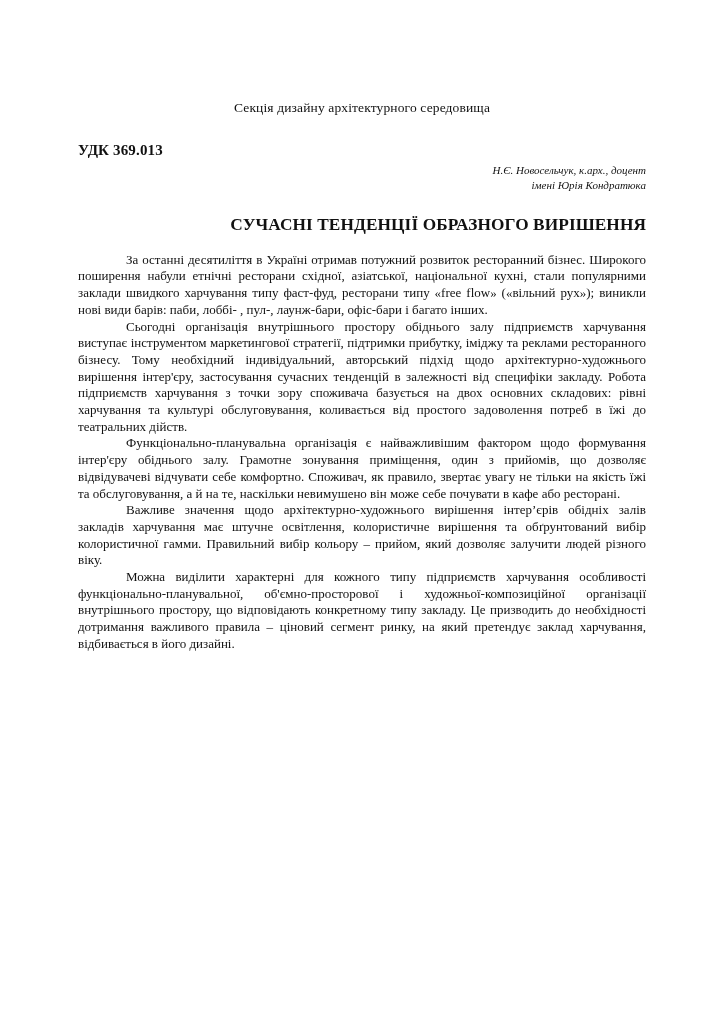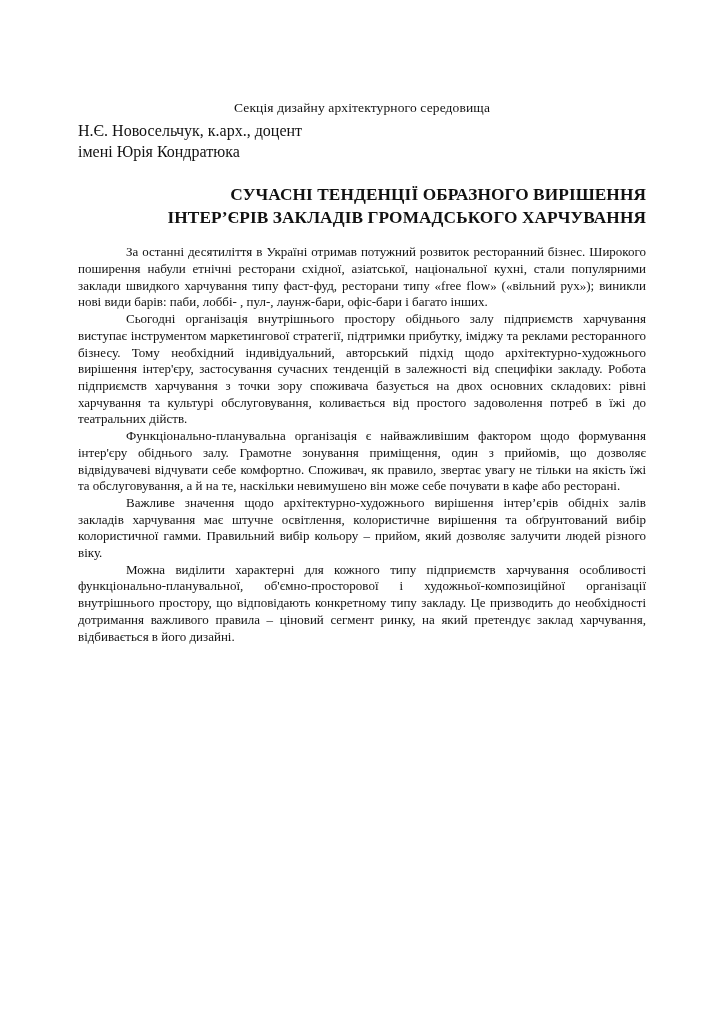--- a/index.html
+++ b/index.html
@@ -35,21 +35,23 @@
   
   .udc {
     margin-top: 26px;
     font-size: 15px;
     font-weight: bold;
     letter-spacing: 0.01em;
   }
 
   
   .author-block {
-    font-size: 16px;
+    text-align: right;
+    font-style: italic;
+    font-size: 11px;
     line-height: 1.32;
     margin-top: 4px;
   }
   .author-block div {
     white-space: nowrap;
   }
 
   
   .article-title {
     text-align: right;
@@ -76,29 +78,29 @@
     hyphens: none;
   }
 </style>
 </head>
 <body>
 
 <div class="page">
 
   <div class="running-head">Секція дизайну архітектурного середовища</div>
 
+  <div class="udc">УДК 369.013</div>
 
   <div class="author-block">
     <div>Н.Є. Новосельчук, к.арх., доцент</div>
     <div>імені Юрія Кондратюка</div>
   </div>
 
   <h1 class="article-title">
     <span class="tline">СУЧАСНІ ТЕНДЕНЦІЇ ОБРАЗНОГО ВИРІШЕННЯ</span>
-    <span class="tline">ІНТЕР’ЄРІВ ЗАКЛАДІВ ГРОМАДСЬКОГО ХАРЧУВАННЯ</span>
   </h1>
 
   <div class="body-text">
     <p>За останні десятиліття в Україні отримав потужний розвиток ресторанний бізнес. Широкого поширення набули етнічні ресторани східної, азіатської, національної кухні, стали популярними заклади швидкого харчування типу фаст-фуд, ресторани типу «free flow» («вільний рух»); виникли нові види барів: паби, лоббі- , пул-, лаунж-бари, офіс-бари і багато інших.</p>
     <p>Сьогодні організація внутрішнього простору обіднього залу підприємств харчування виступає інструментом маркетингової стратегії, підтримки прибутку, іміджу та реклами ресторанного бізнесу. Тому необхідний індивідуальний, авторський підхід щодо архітектурно-художнього вирішення інтер'єру, застосування сучасних тенденцій в залежності від специфіки закладу. Робота підприємств харчування з точки зору споживача базується на двох основних складових: рівні харчування та культурі обслуговування, коливається від простого задоволення потреб в їжі до театральних дійств.</p>
     <p>Функціонально-планувальна організація є найважливішим фактором щодо формування інтер'єру обіднього залу. Грамотне зонування приміщення, один з прийомів, що дозволяє відвідувачеві відчувати себе комфортно. Споживач, як правило, звертає увагу не тільки на якість їжі та обслуговування, а й на те, наскільки невимушено він може себе почувати в кафе або ресторані.</p>
     <p>Важливе значення щодо архітектурно-художнього вирішення інтер’єрів обідніх залів закладів харчування має штучне освітлення, колористичне вирішення та обґрунтований вибір колористичної гамми. Правильний вибір кольору – прийом, який дозволяє залучити людей різного віку.</p>
     <p>Можна виділити характерні для кожного типу підприємств харчування особливості функціонально-планувальної, об'ємно-просторової і художньої-композиційної організації внутрішнього простору, що відповідають конкретному типу закладу. Це призводить до необхідності дотримання важливого правила – ціновий сегмент ринку, на який претендує заклад харчування, відбивається в його дизайні.</p>
   </div>
 

